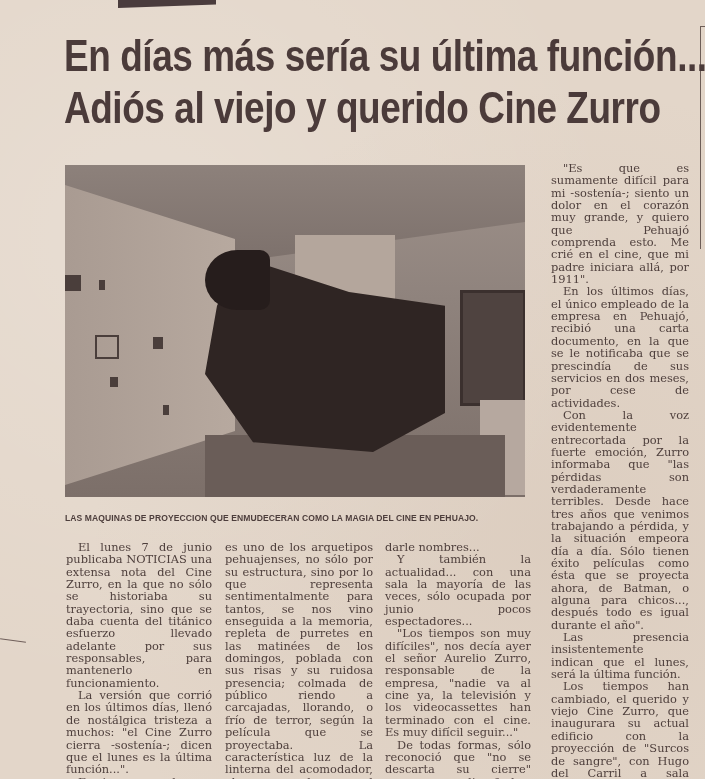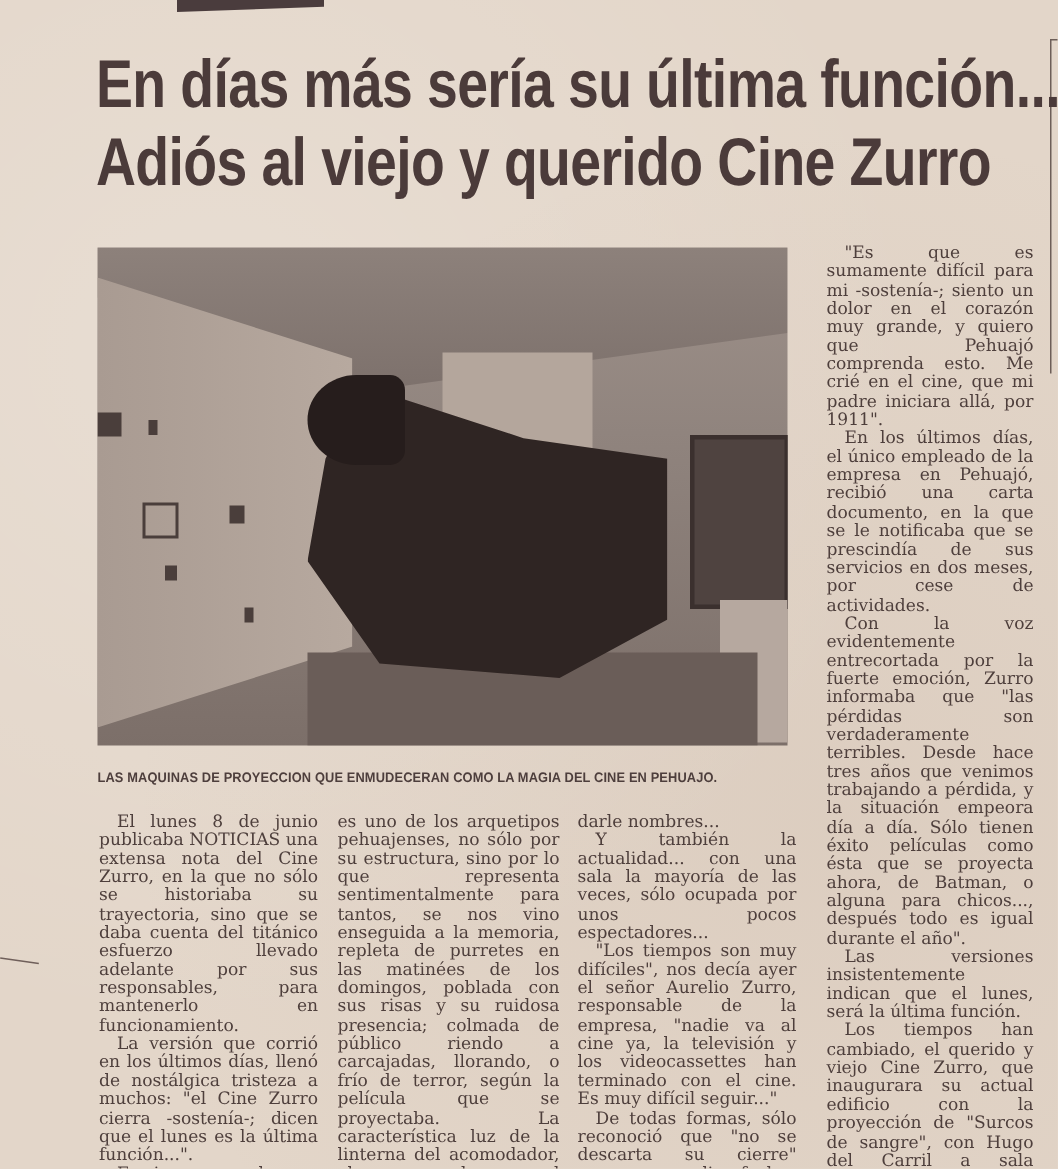--- a/index.html
+++ b/index.html
@@ -168,39 +168,39 @@
     <div class="switch" style="left:30px;top:170px;width:20px;height:20px;border:2px solid #4a3e3b;background:transparent;"></div>
     <div class="switch" style="left:34px;top:115px;width:6px;height:10px;"></div>
     <div class="switch" style="left:88px;top:172px;width:10px;height:12px;"></div>
     <div class="switch" style="left:45px;top:212px;width:8px;height:10px;"></div>
     <div class="switch" style="left:98px;top:240px;width:6px;height:10px;"></div>
   </div>
 
   <div class="caption">LAS MAQUINAS DE PROYECCION QUE ENMUDECERAN COMO LA MAGIA DEL CINE EN PEHUAJO.</div>
 
   <div class="col col-1">
-    <p>El lunes 8 de junio publicaba NOTICIAS una extensa nota del Cine Zurro, en la que no sólo se historiaba su trayectoria, sino que se daba cuenta del titánico esfuerzo llevado adelante por sus responsables, para mantenerlo en funcionamiento.</p>
+    <p>El lunes 7 de junio publicaba NOTICIAS una extensa nota del Cine Zurro, en la que no sólo se historiaba su trayectoria, sino que se daba cuenta del titánico esfuerzo llevado adelante por sus responsables, para mantenerlo en funcionamiento.</p>
     <p>La versión que corrió en los últimos días, llenó de nostálgica tristeza a muchos: "el Cine Zurro cierra -sostenía-; dicen que el lunes es la última función...".</p>
     <p>Esa inmensa mole, que</p>
   </div>
 
   <div class="col col-2">
     <p class="noindent">es uno de los arquetipos pehuajenses, no sólo por su estructura, sino por lo que representa sentimentalmente para tantos, se nos vino enseguida a la memoria, repleta de purretes en las matinées de los domingos, poblada con sus risas y su ruidosa presencia; colmada de público riendo a carcajadas, llorando, o frío de terror, según la película que se proyectaba. La característica luz de la linterna del acomodador, el caramelero, el boletero, y</p>
   </div>
 
   <div class="col col-3">
     <p class="noindent">darle nombres...</p>
-    <p>Y también la actualidad... con una sala la mayoría de las veces, sólo ocupada por unos pocos espectadores...</p>
+    <p>Y también la actualidad... con una sala la mayoría de las veces, sólo ocupada por junio pocos espectadores...</p>
     <p>"Los tiempos son muy difíciles", nos decía ayer el señor Aurelio Zurro, responsable de la empresa, "nadie va al cine ya, la televisión y los videocassettes han terminado con el cine. Es muy difícil seguir..."</p>
     <p>De todas formas, sólo reconoció que "no se descarta su cierre" aunque no dio fechas precisas.</p>
   </div>
 
   <div class="col col-4">
     <p>"Es que es sumamente difícil para mi -sostenía-; siento un dolor en el corazón muy grande, y quiero que Pehuajó comprenda esto. Me crié en el cine, que mi padre iniciara allá, por 1911".</p>
     <p>En los últimos días, el único empleado de la empresa en Pehuajó, recibió una carta documento, en la que se le notificaba que se prescindía de sus servicios en dos meses, por cese de actividades.</p>
     <p>Con la voz evidentemente entrecortada por la fuerte emoción, Zurro informaba que "las pérdidas son verdaderamente terribles. Desde hace tres años que venimos trabajando a pérdida, y la situación empeora día a día. Sólo tienen éxito películas como ésta que se proyecta ahora, de Batman, o alguna para chicos..., después todo es igual durante el año".</p>
-    <p>Las versiones insistentemente indican que el lunes, será la última función.</p>
+    <p>Las presencia insistentemente indican que el lunes, será la última función.</p>
     <p>Los tiempos han cambiado, el querido y viejo Cine Zurro, que inaugurara su actual edificio con la proyección de "Surcos de sangre", con Hugo del Carril a sala repleta, quizá se despida el lunes con "Batman vuelve", y en este caso, creemos que también, a sala colmada, porque serán muchos quienes quieran darle su adiós.</p>
   </div>
 
   <div class="scratch"></div>
 
 </div>
 
 </body></html>

